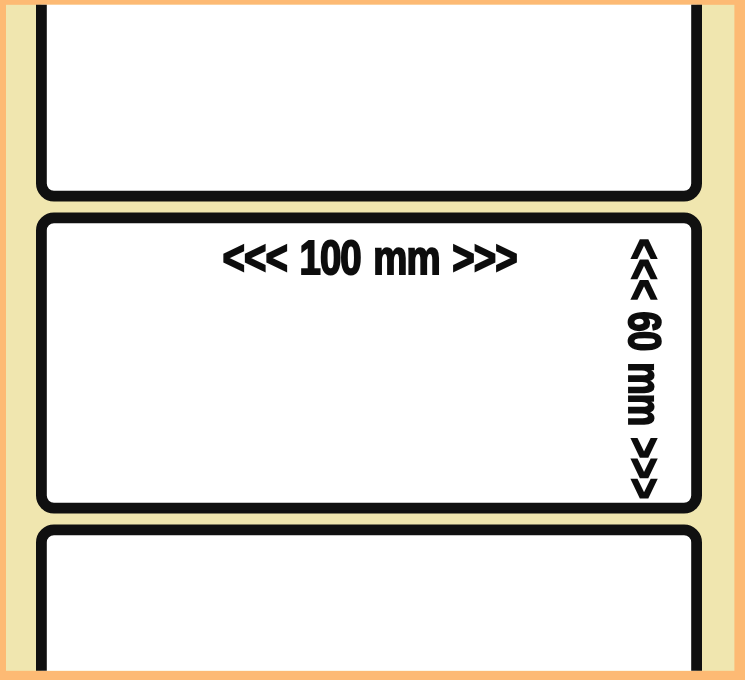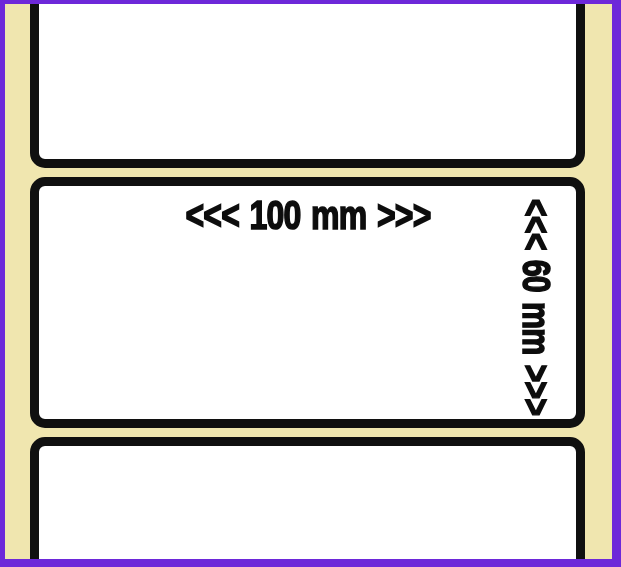--- a/index.html
+++ b/index.html
@@ -5,21 +5,21 @@
   html, body {
     margin: 0;
     padding: 0;
     background: #ffffff;
     font-family: "Liberation Sans", sans-serif;
   }
   .stage {
     position: relative;
     width: 621px;
     height: 567px;
-    background: #6d28d9;
+    background: #fdba74;
     overflow: hidden;
   }
   
   .backing {
     position: absolute;
     left: 5px;
     top: 4px;
     width: 607px;
     height: 555px;
     background: #f0e6af;

